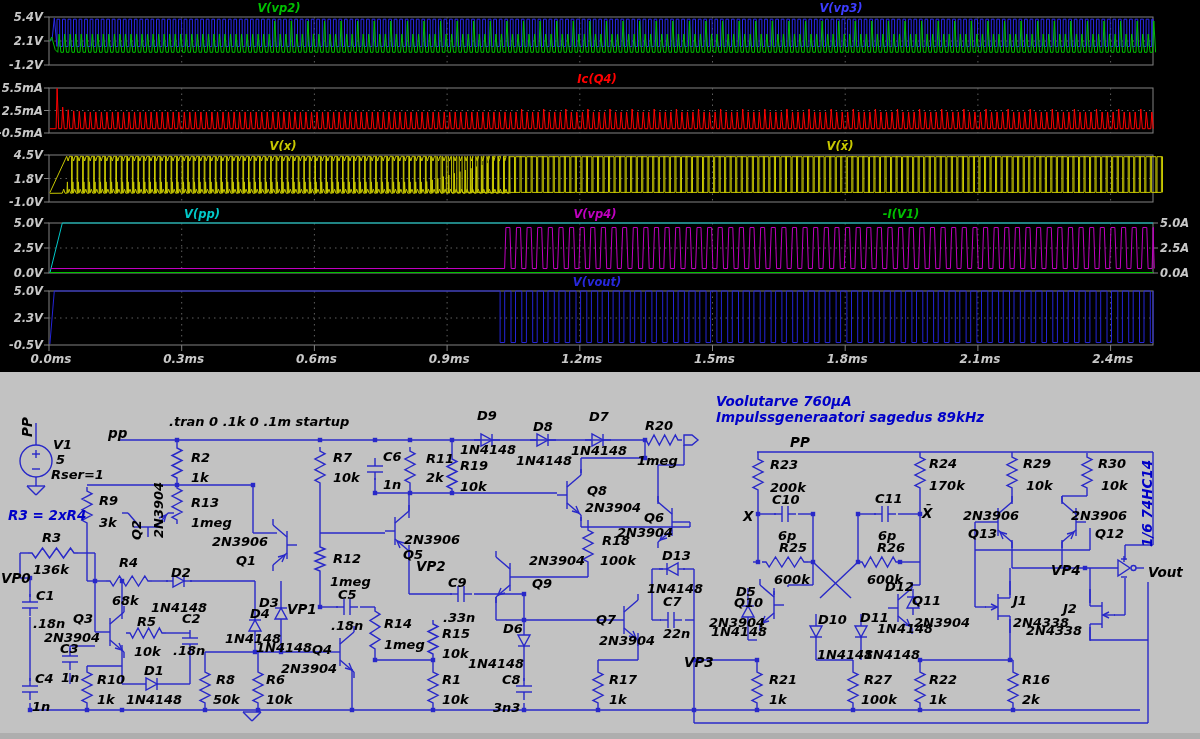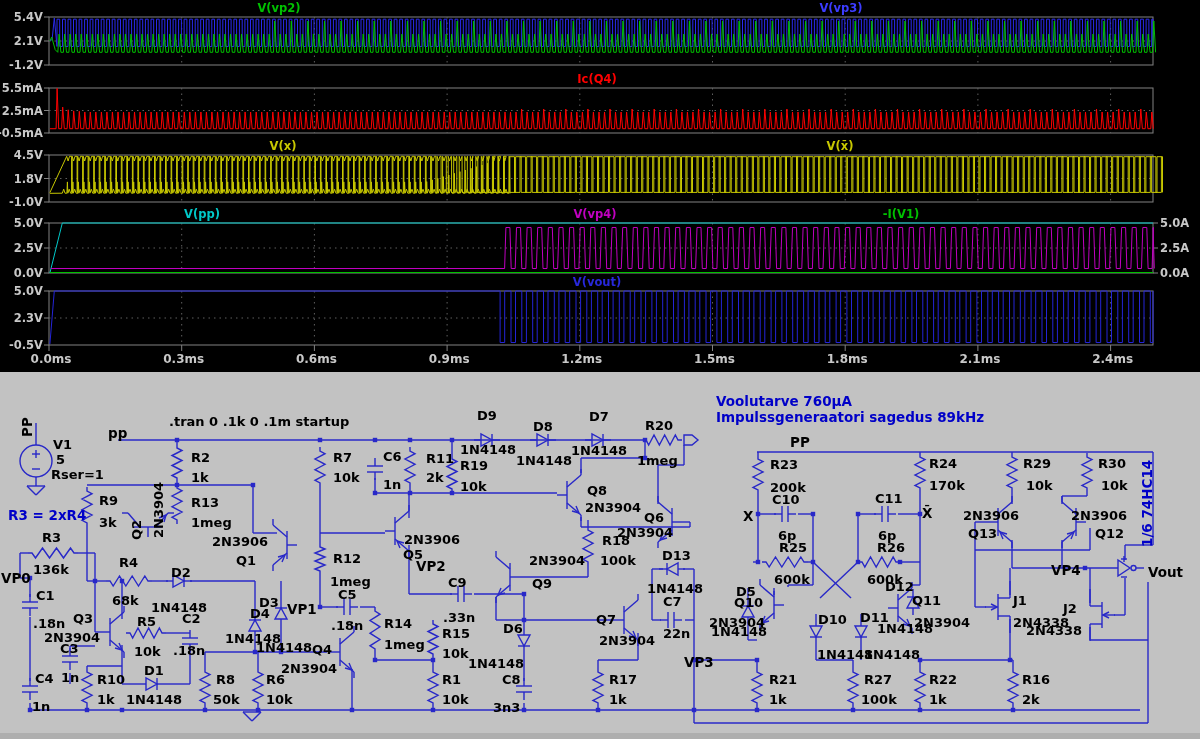--- a/index.html
+++ b/index.html
@@ -1,17 +1,17 @@
 <!DOCTYPE html>
 <html><head>
 <meta charset="utf-8">
 <style>
   html,body{margin:0;padding:0;background:#555;}
   #stage{position:relative;width:1200px;height:739px;overflow:hidden;background:#c2c2c2;
-         font-family:"DejaVu Sans","Liberation Sans",sans-serif;}
+         font-family:"DejaVu Sans","Liberation Sans",sans-serif;font-style:italic;}
   svg text{font-family:"DejaVu Sans","Liberation Sans",sans-serif;}
 </style>
 </head>
 <body>
 
 <div id="stage"><svg width="1200" height="739" viewBox="0 0 1200 739">
       <rect x="0" y="0" width="1200" height="372" fill="#000000"></rect>
       <g>
         <g>
           <rect x="49" y="17" width="1104" height="48" fill="none" stroke="#828282" stroke-width="1"></rect>

